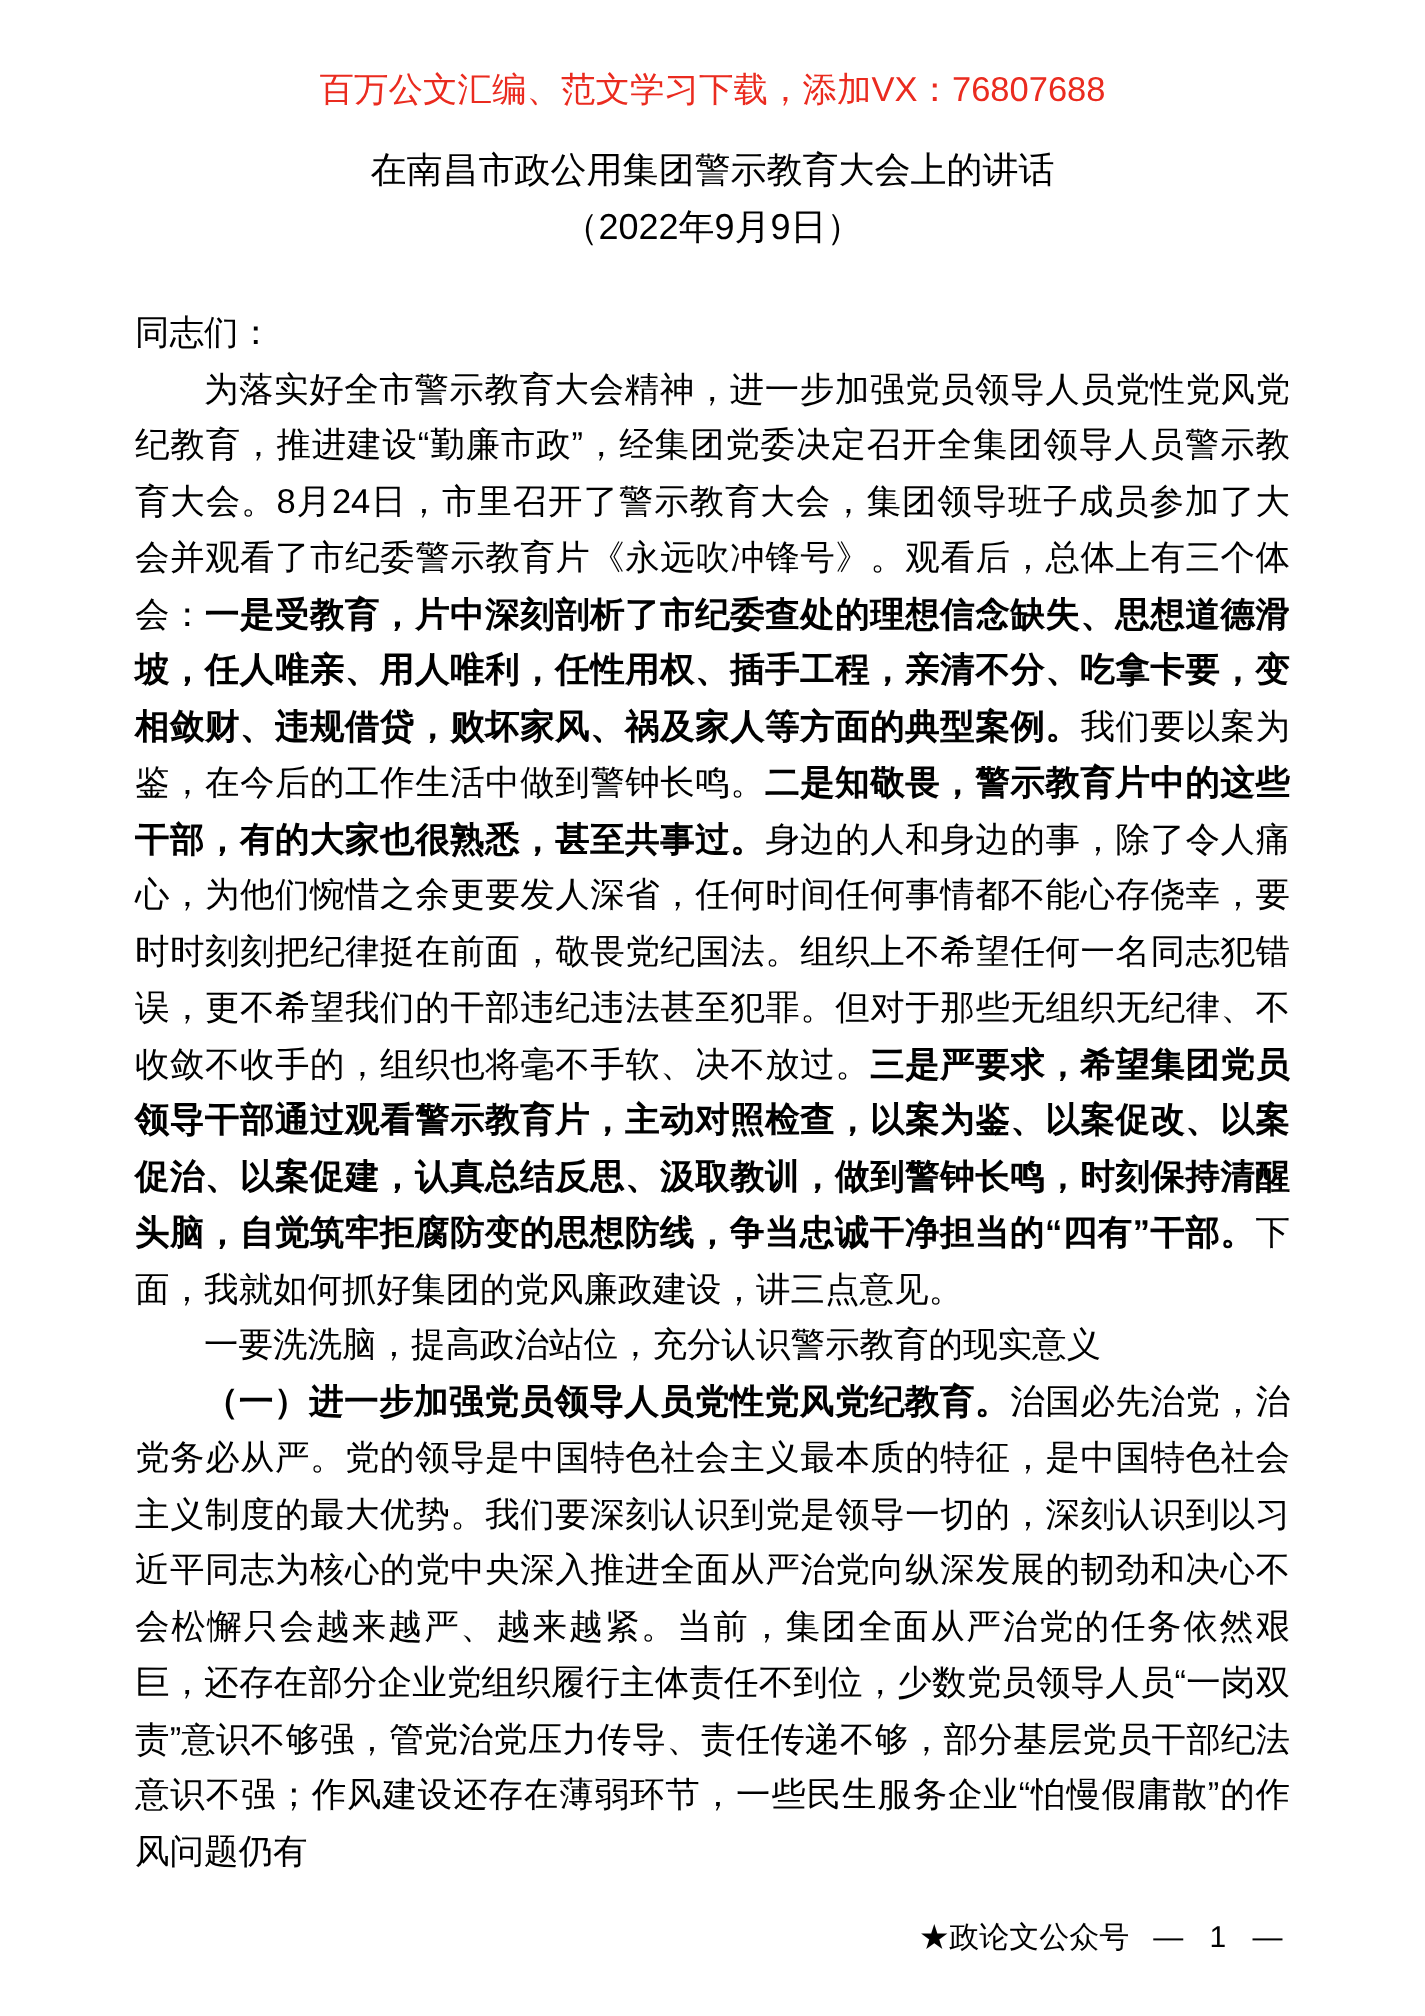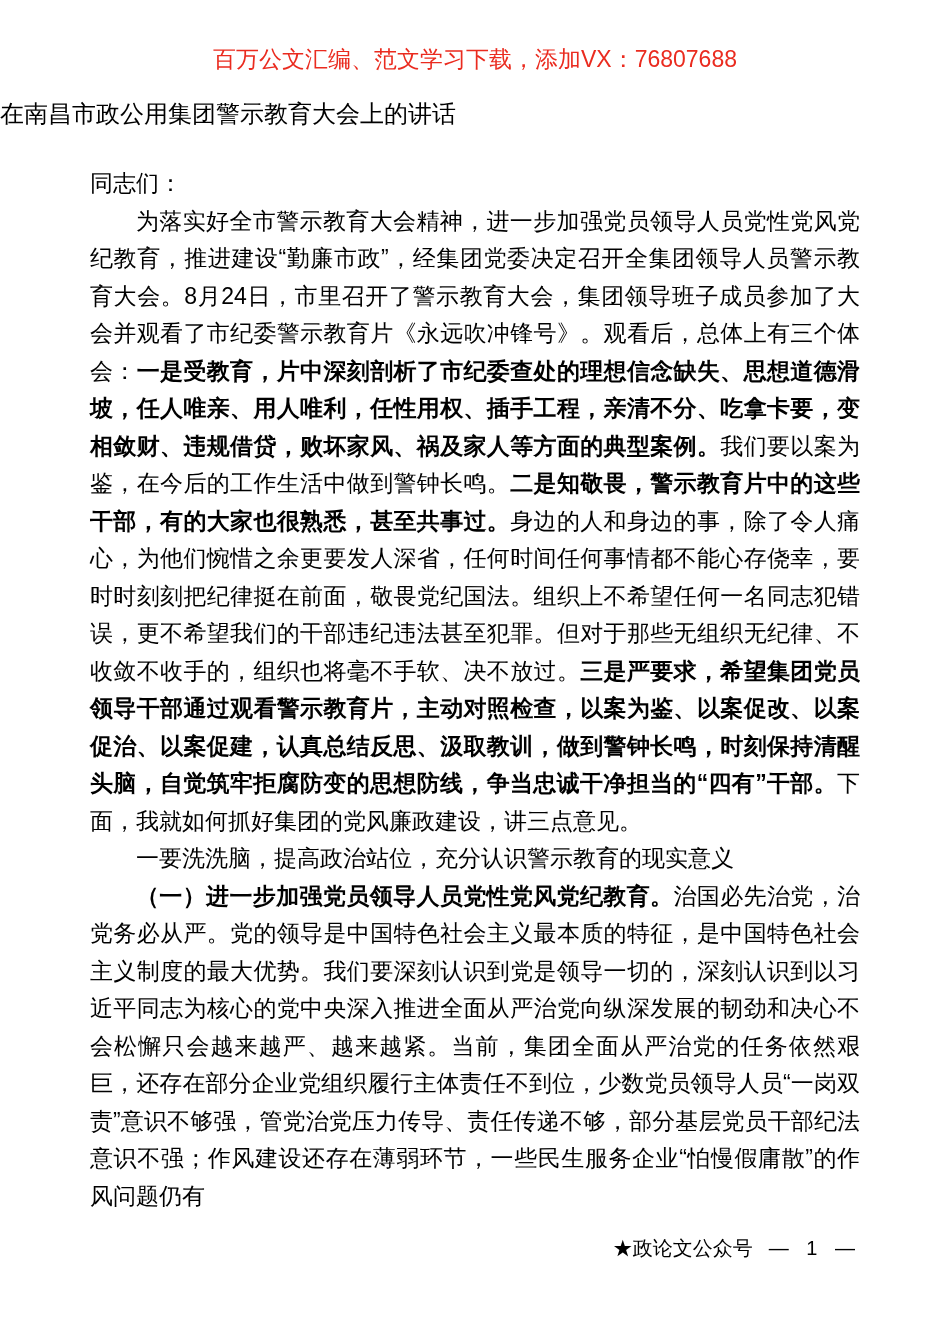--- a/index.html
+++ b/index.html
@@ -19,20 +19,21 @@
   .notice {
     padding-top: 45px;
     text-align: center;
     font-size: 23px;
     line-height: 28px;
     color: #ea2b1f;
     font-weight: 400;
   }
   .head {
     margin-top: 22px;
+    text-align: center;
     font-size: 24px;
     line-height: 38px;
     font-weight: 400;
   }
   .doc-body {
     margin: 32px 90px 16px 90px;
     font-size: 23px;
     line-height: 37.5px;
     text-align: justify;
     text-justify: inter-character;
@@ -42,40 +43,41 @@
     padding: 0;
   }
   .doc-body p.indent {
     text-indent: 2em;
   }
   .b {
     font-weight: 700;
   }
   .footer {
     position: absolute;
-    top: 1236px;
+    top: 1280px;
     right: 95px;
     font-size: 20px;
     line-height: 24px;
     white-space: nowrap;
   }
   .pageno {
     margin-left: 16px;
     word-spacing: 12px;
   }
 </style>
 </head>
 <body>
 
 <div class="page">
 
   <div class="notice">百万公文汇编、范文学习下载，添加VX：76807688</div>
 
   <div class="head">
     <div>在南昌市政公用集团警示教育大会上的讲话</div>
+    <div>（2022年9月9日）</div>
   </div>
 
   <div class="doc-body" id="doc-body">
       <p class="para"><span>同志们：</span></p>
       <p class="para indent"><span>为落实好全市警示教育大会精神，进一步加强党员领导人员党性党风党纪教育，推进建设“勤廉市政”，经集团党委决定召开全集团领导人员警示教育大会。8月24日，市里召开了警示教育大会，集团领导班子成员参加了大会并观看了市纪委警示教育片《永远吹冲锋号》。观看后，总体上有三个体会：</span><span class="b">一是受教育，片中深刻剖析了市纪委查处的理想信念缺失、思想道德滑坡，任人唯亲、用人唯利，任性用权、插手工程，亲清不分、吃拿卡要，变相敛财、违规借贷，败坏家风、祸及家人等方面的典型案例。</span><span>我们要以案为鉴，在今后的工作生活中做到警钟长鸣。</span><span class="b">二是知敬畏，警示教育片中的这些干部，有的大家也很熟悉，甚至共事过。</span><span>身边的人和身边的事，除了令人痛心，为他们惋惜之余更要发人深省，任何时间任何事情都不能心存侥幸，要时时刻刻把纪律挺在前面，敬畏党纪国法。组织上不希望任何一名同志犯错误，更不希望我们的干部违纪违法甚至犯罪。但对于那些无组织无纪律、不收敛不收手的，组织也将毫不手软、决不放过。</span><span class="b">三是严要求，希望集团党员领导干部通过观看警示教育片，主动对照检查，以案为鉴、以案促改、以案促治、以案促建，认真总结反思、汲取教训，做到警钟长鸣，时刻保持清醒头脑，自觉筑牢拒腐防变的思想防线，争当忠诚干净担当的“四有”干部。</span><span>下面，我就如何抓好集团的党风廉政建设，讲三点意见。</span></p>
       <p class="para indent"><span>一要洗洗脑，提高政治站位，充分认识警示教育的现实意义</span></p>
       <p class="para indent"><span class="b">（一）进一步加强党员领导人员党性党风党纪教育。</span><span>治国必先治党，治党务必从严。党的领导是中国特色社会主义最本质的特征，是中国特色社会主义制度的最大优势。我们要深刻认识到党是领导一切的，深刻认识到以习近平同志为核心的党中央深入推进全面从严治党向纵深发展的韧劲和决心不会松懈只会越来越严、越来越紧。当前，集团全面从严治党的任务依然艰巨，还存在部分企业党组织履行主体责任不到位，少数党员领导人员“一岗双责”意识不够强，管党治党压力传导、责任传递不够，部分基层党员干部纪法意识不强；作风建设还存在薄弱环节，一些民生服务企业“怕慢假庸散”的作风问题仍有</span></p>
     </div>
 
   <div class="footer">

